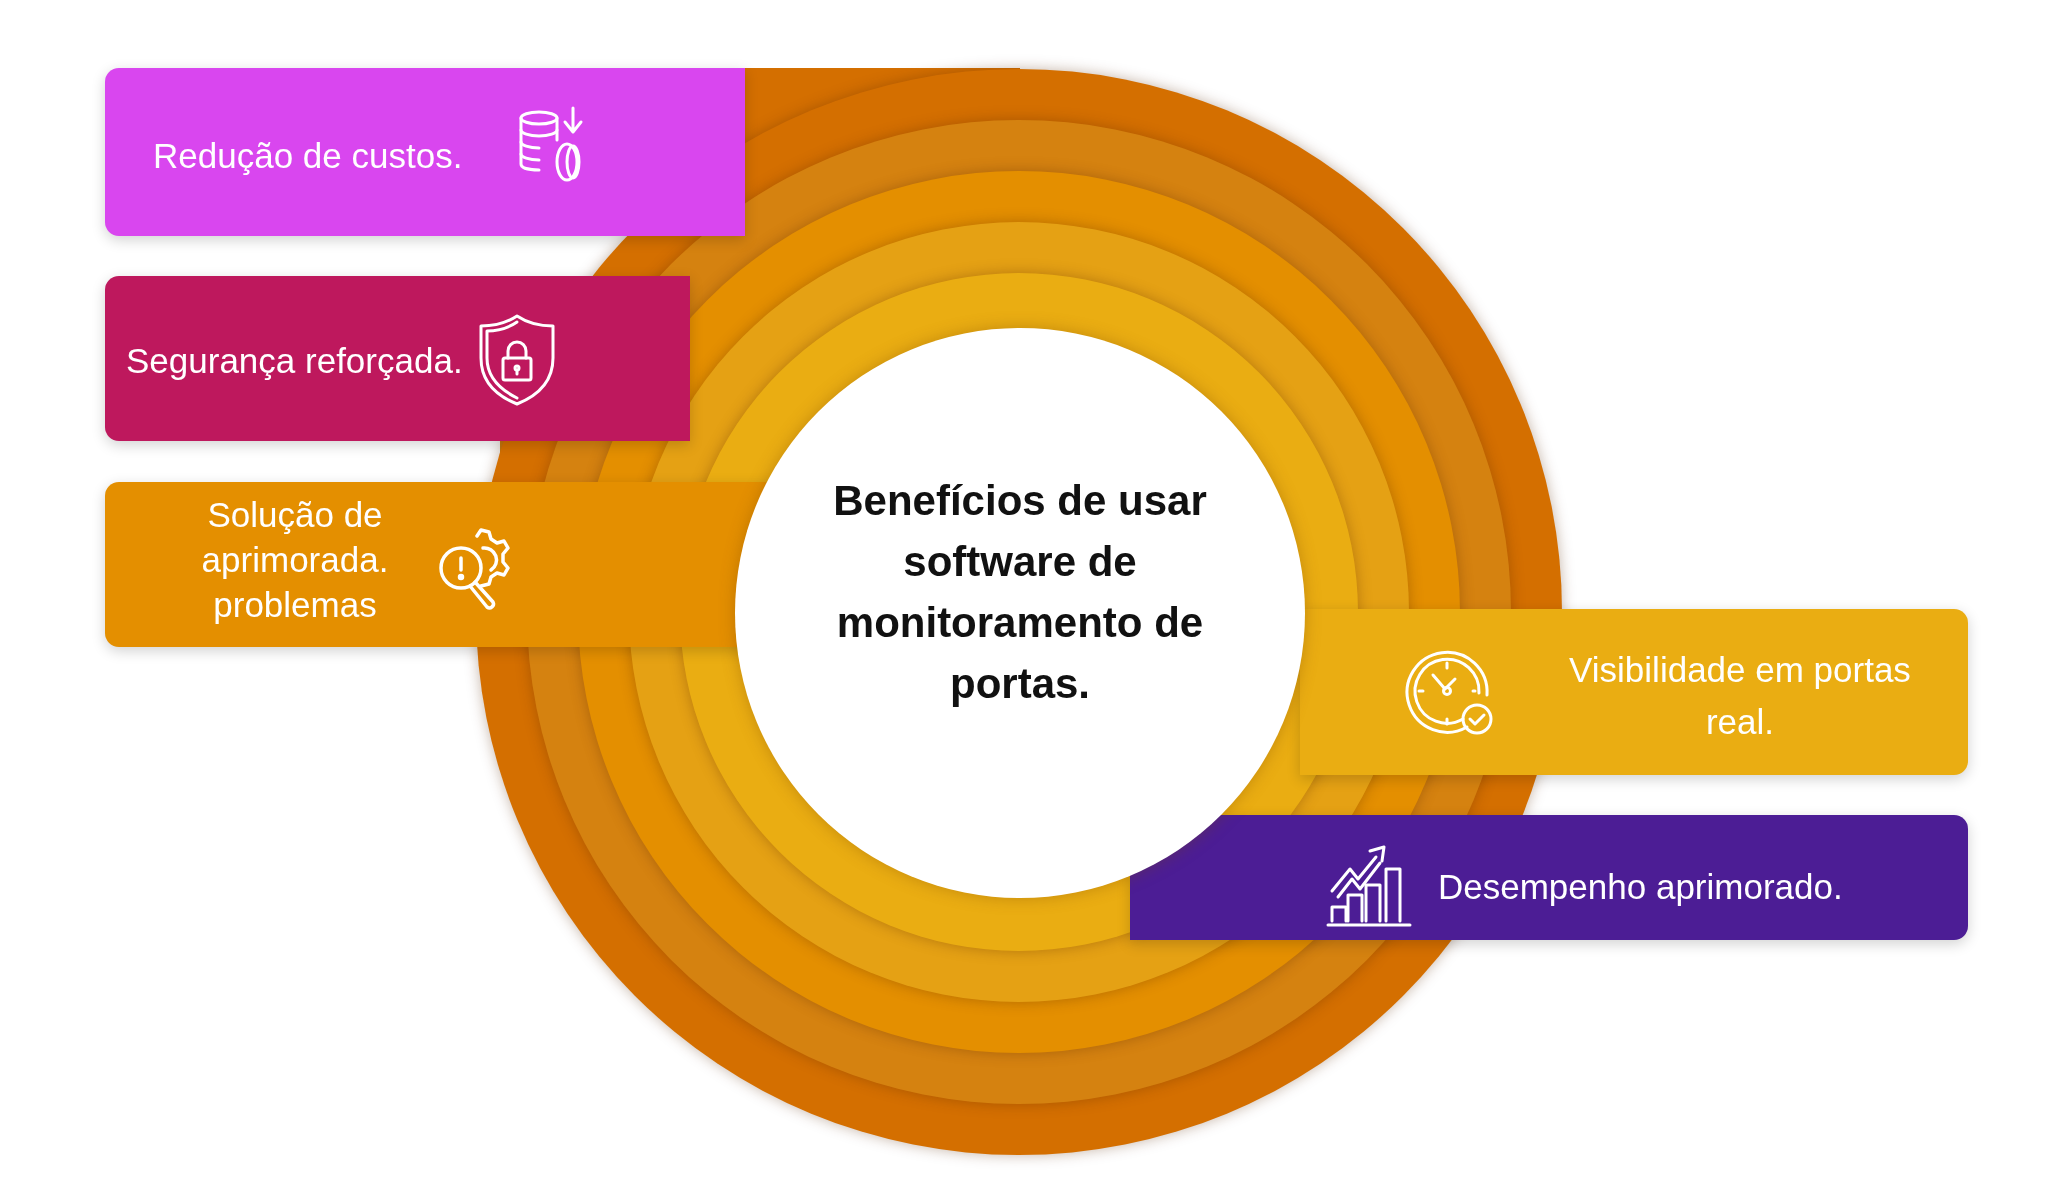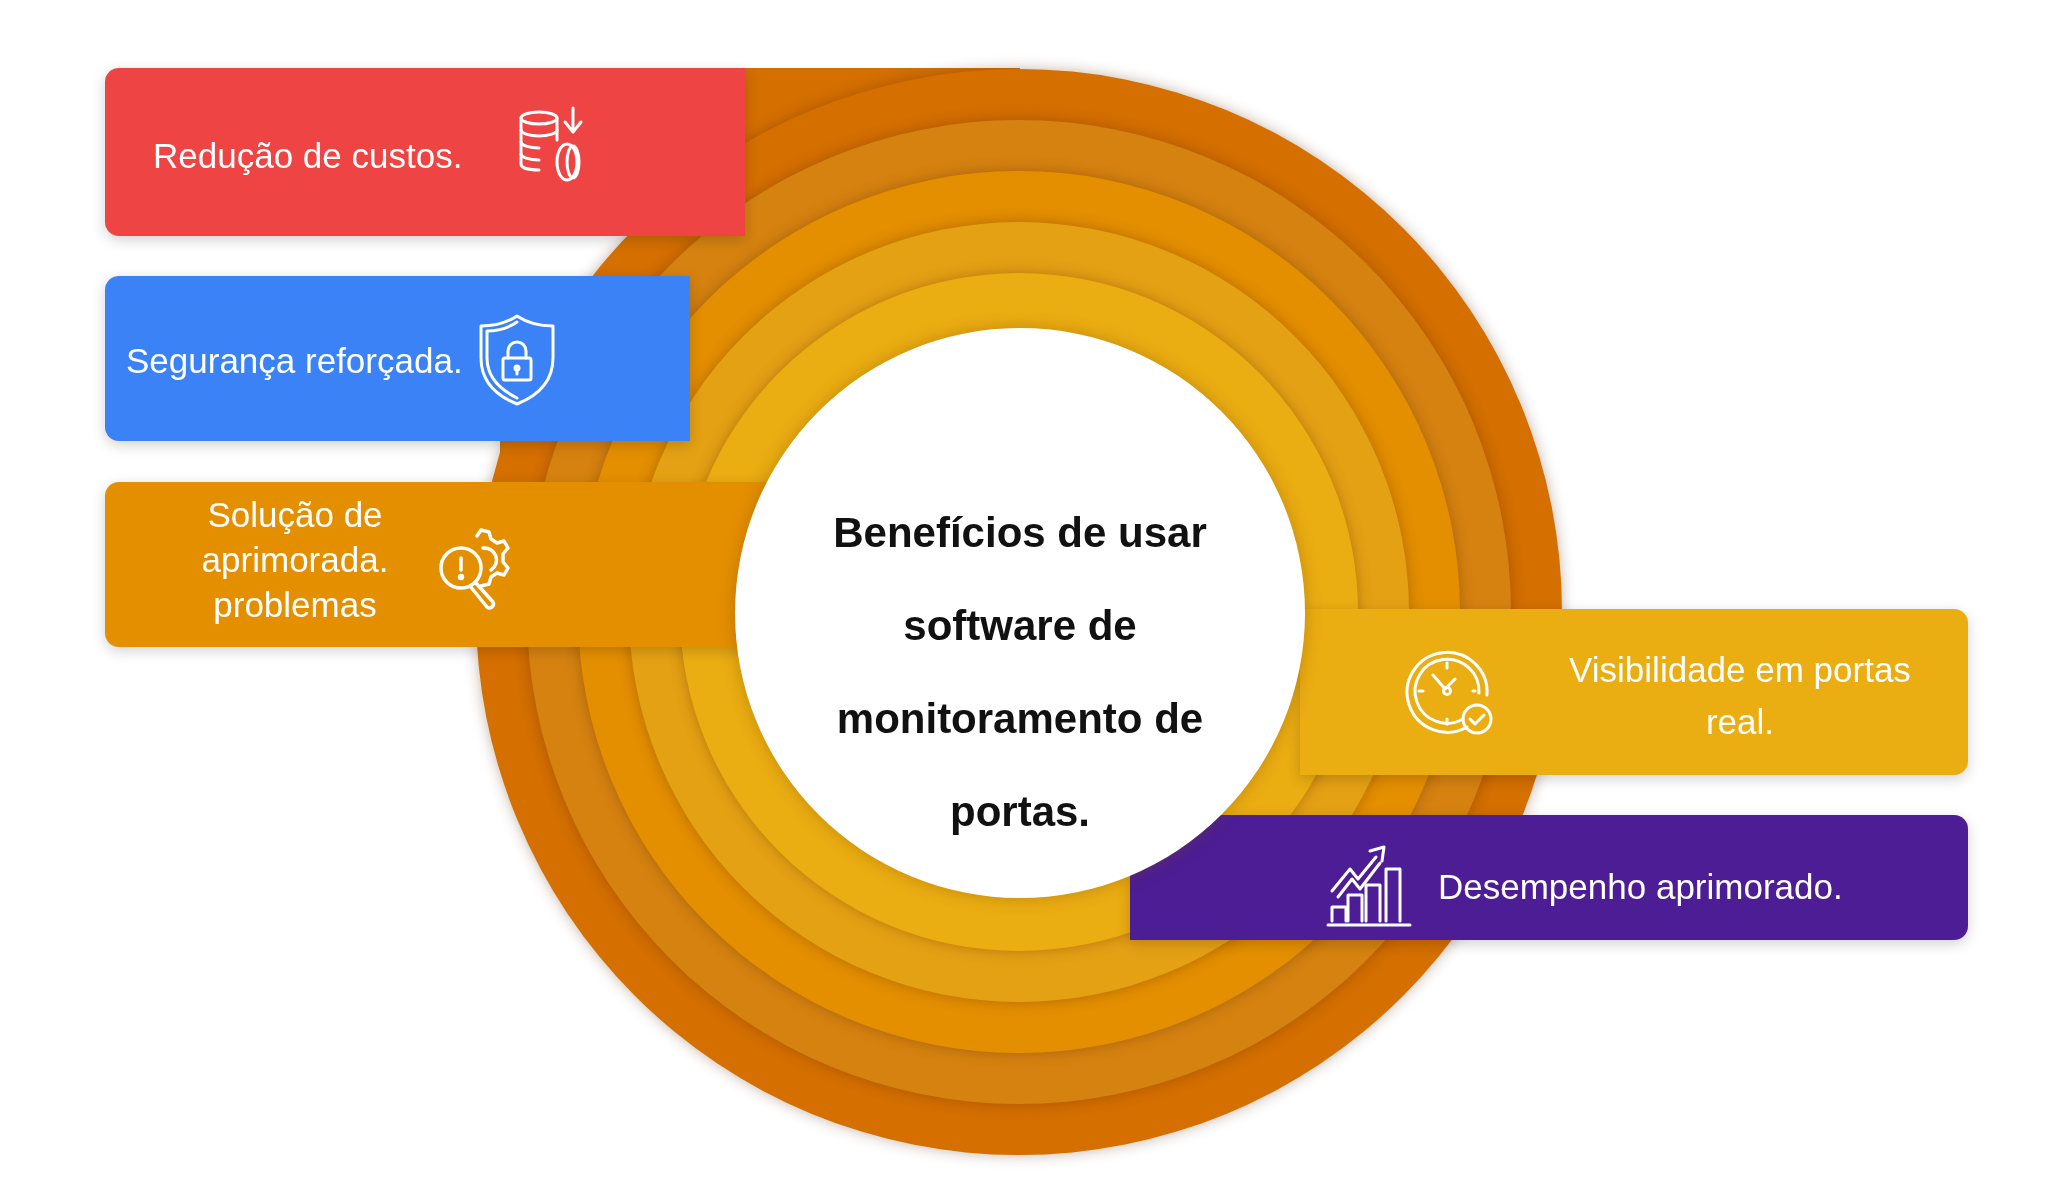--- a/index.html
+++ b/index.html
@@ -4,53 +4,53 @@
 <style>
   html, body { margin: 0; padding: 0; background: #ffffff; }
   body { width: 2048px; height: 1195px; position: relative; overflow: hidden; font-family: "DejaVu Sans", sans-serif; }
   .ring { position: absolute; border-radius: 50%; box-shadow: 0 0 14px rgba(90,40,0,0.35); }
   .box { position: absolute; border-radius: 14px; box-shadow: 0 4px 14px rgba(0,0,0,0.18); }
   .label { position: absolute; color: #ffffff; font-family: "Liberation Sans", sans-serif; font-size: 35px; line-height: 44px; white-space: nowrap; }
   .label.center { text-align: center; }
   .icon { position: absolute; }
   .icon svg { width: 100%; height: 100%; overflow: visible; }
   .title { position: absolute; left: 780px; top: 470px; width: 480px; text-align: center; color: #111111; font-family: "Liberation Sans", sans-serif; font-weight: bold; font-size: 42px; line-height: 61px; }
-  .title span { display: block; margin-top: 32px; }
+  .title span { display: block; }
   .connector { position: absolute; }
 </style>
 </head>
 <body>
 
 <div class="connector" style="left:560px; top:68px; width:460px; height:240px; background:#D46F00; clip-path: polygon(0 0,100% 0,100% 100%,45px 100%,75px 168px,0 168px);"></div>
 <div class="connector" style="left:500px; top:276px; width:300px; height:230px; background:#D58210; clip-path: polygon(0 0,100% 0,100% 100%,0 100%,0 165px,55px 165px,45px 206px,0 206px);"></div>
 
 <div class="ring" style="left:476px; top:69px; width:1086px; height:1086px; background:#D46F00;"></div>
 <div class="ring" style="left:527px; top:120px; width:984px; height:984px; background:#D58210;"></div>
 <div class="ring" style="left:578px; top:171px; width:882px; height:882px; background:#E48F00;"></div>
 <div class="ring" style="left:629px; top:222px; width:780px; height:780px; background:#E5A114;"></div>
 <div class="ring" style="left:680px; top:273px; width:678px; height:678px; background:#EAAD12;"></div>
 
-<div class="box" style="left:105px; top:68px; width:640px; height:168px; background:#ef4444; border-radius:14px 0 0 14px;">
+<div class="box" style="left:105px; top:68px; width:640px; height:168px; background:#d946ef; border-radius:14px 0 0 14px;">
   <span class="label" style="left:48px; top:66px;">Redução de custos.</span>
   <span class="icon" style="left:410px; top:38px; width:80px; height:80px;">
     <svg viewBox="0 0 80 80" fill="none" stroke="#fff" stroke-width="3" stroke-linecap="round" stroke-linejoin="round">
       <ellipse cx="24" cy="12" rx="18" ry="6"></ellipse>
       <path d="M6 12v46c0 4 8 6 18 6"></path>
       <path d="M42 12v22"></path>
       <path d="M6 24c0 3 8 6 18 6s18-3 18-6"></path>
       <path d="M6 36c0 3 8 6 18 6"></path>
       <path d="M6 48c0 3 8 6 18 6"></path>
       <ellipse cx="52" cy="56" rx="10" ry="18"></ellipse>
       <ellipse cx="58" cy="56" rx="6" ry="16"></ellipse>
       <path d="M58 2v22M50 16l8 10 8-10"></path>
     </svg>
   </span>
 </div>
 
-<div class="box" style="left:105px; top:276px; width:585px; height:165px; background:#3b82f6; border-radius:14px 0 0 14px;">
+<div class="box" style="left:105px; top:276px; width:585px; height:165px; background:#be185d; border-radius:14px 0 0 14px;">
   <span class="label" style="left:21px; top:63px;">Segurança reforçada.</span>
   <span class="icon" style="left:372px; top:36px; width:80px; height:96px;">
     <svg viewBox="0 0 80 96" fill="none" stroke="#fff" stroke-width="3" stroke-linecap="round" stroke-linejoin="round">
       <path d="M40 4 C28 12 16 14 4 14 V46 C4 70 20 84 40 92 C60 84 76 70 76 46 V14 C64 14 52 12 40 4Z"></path>
       <path d="M40 10 C30 17 20 19 10 19 V46 C10 66 24 78 40 86"></path>
       <rect x="26" y="46" width="28" height="22" rx="2"></rect>
       <path d="M31 46v-7a9 9 0 0 1 18 0v7"></path>
       <circle cx="40" cy="56" r="2"></circle>
       <path d="M40 58v4"></path>
     </svg>

